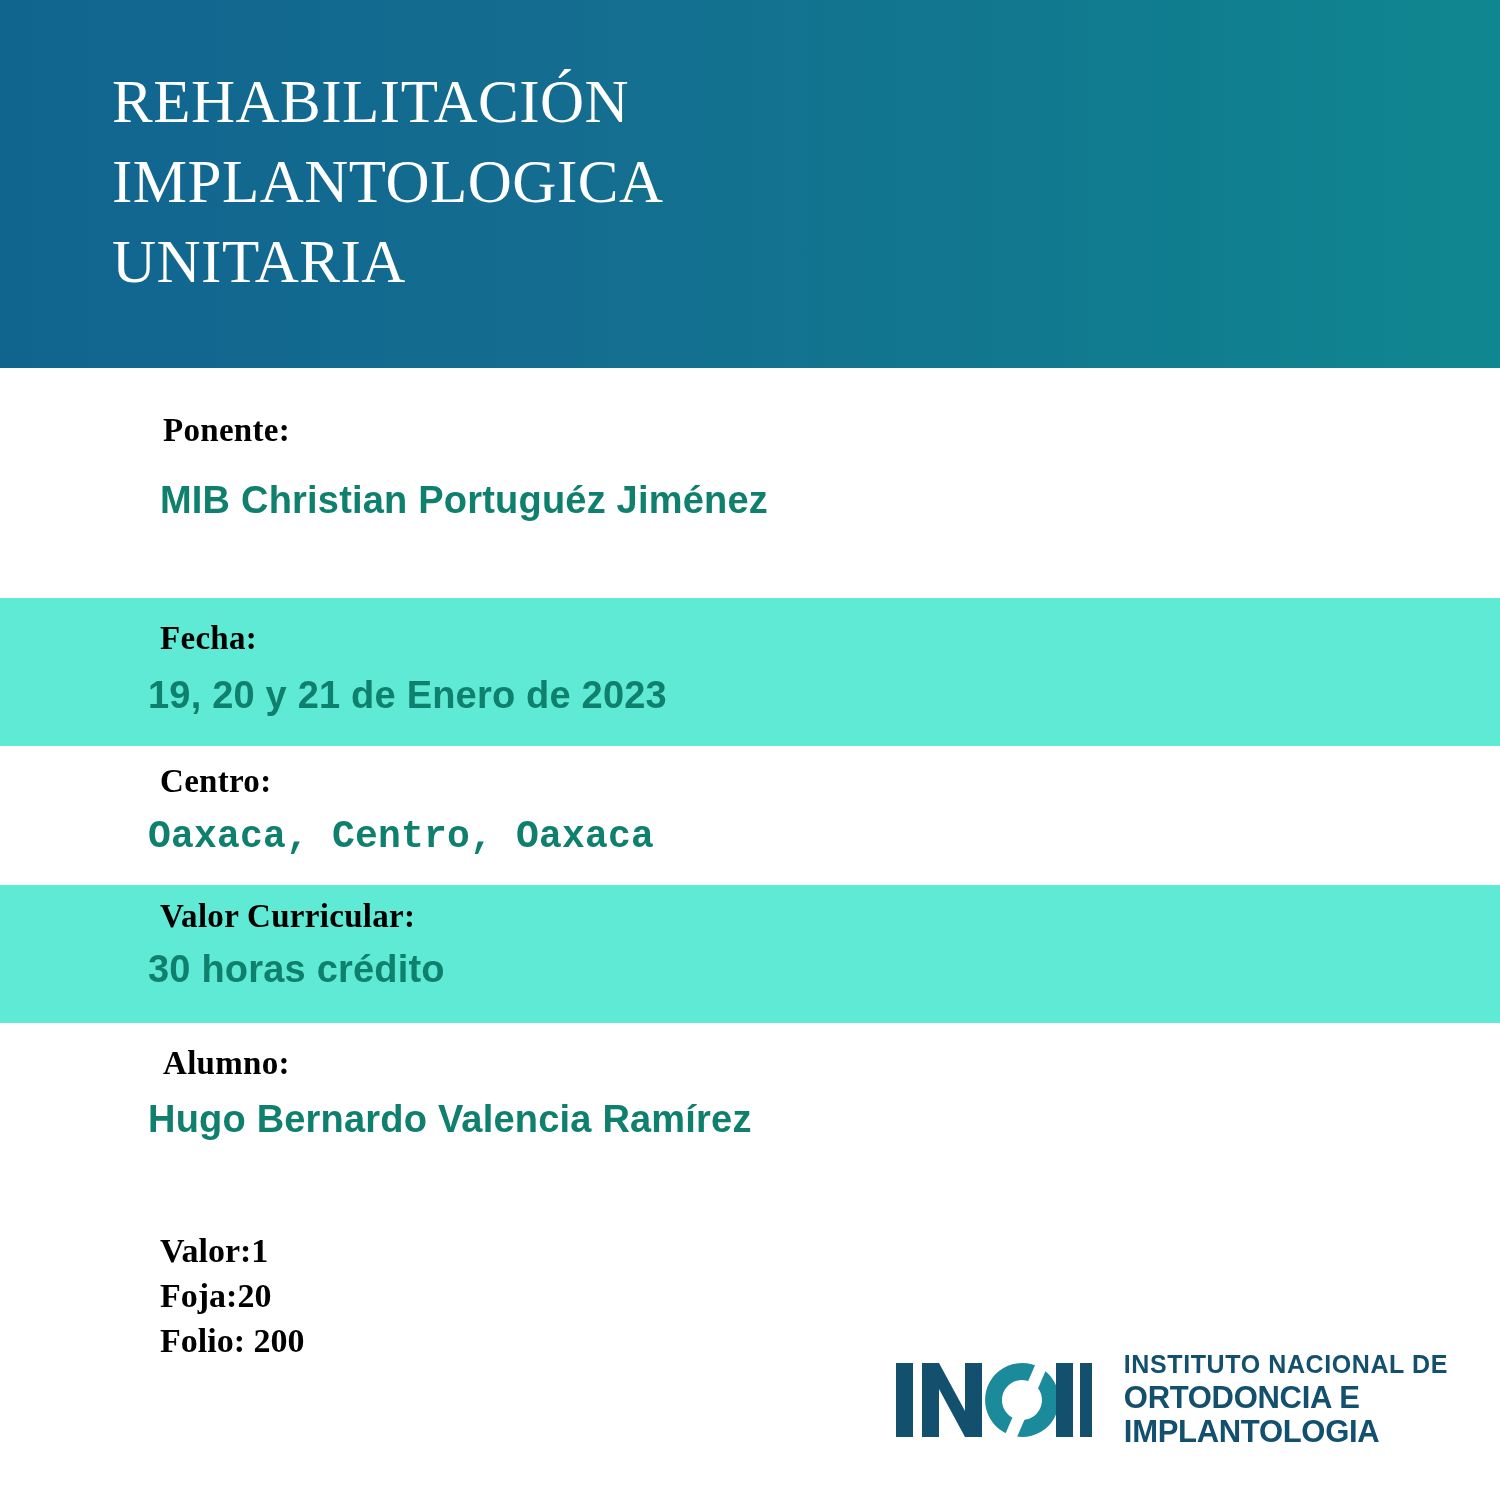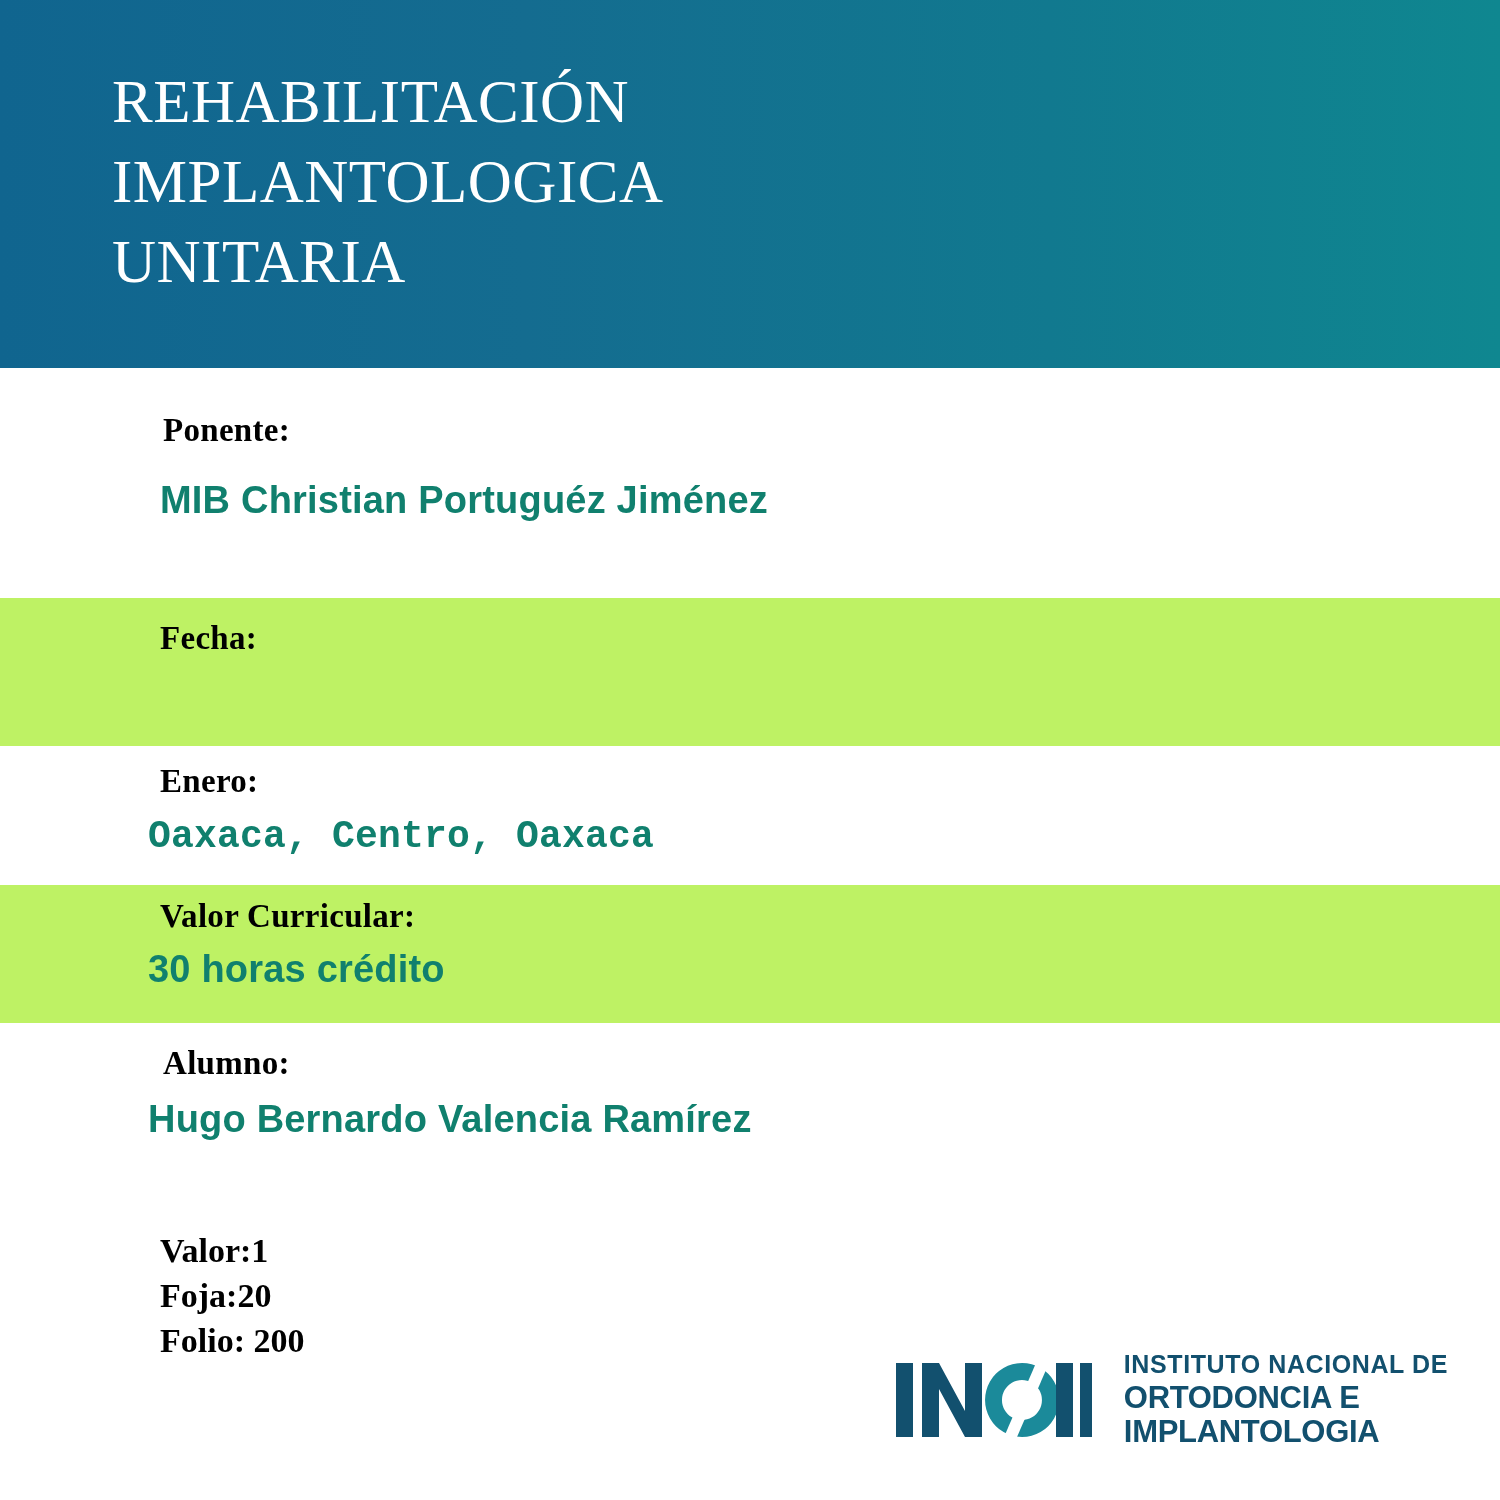--- a/index.html
+++ b/index.html
@@ -45,21 +45,21 @@
   }
 
   
   .row {
     position: absolute;
     left: 0;
     width: 1500px;
     box-sizing: border-box;
   }
   .row.shaded {
-    background: #bef264;
+    background: #5eead4;
   }
   .label {
     font-family: "Liberation Serif", serif;
     font-size: 33px;
     font-weight: 700;
     color: #000000;
     letter-spacing: 0.3px;
   }
   .value {
     font-family: "Liberation Sans", sans-serif;
@@ -150,24 +150,25 @@
 UNITARIA</div>
   </div>
 
   <div class="row" id="row-ponente">
     <div class="label">Ponente:</div>
     <div class="value">MIB Christian Portuguéz Jiménez</div>
   </div>
 
   <div class="row shaded" id="row-fecha">
     <div class="label">Fecha:</div>
+    <div class="value">19, 20 y 21 de Enero de 2023</div>
   </div>
 
   <div class="row" id="row-lugar">
-    <div class="label">Enero:</div>
+    <div class="label">Centro:</div>
     <div class="value">Oaxaca, Centro, Oaxaca</div>
   </div>
 
   <div class="row shaded" id="row-valor">
     <div class="label">Valor Curricular:</div>
     <div class="value">30 horas crédito</div>
   </div>
 
   <div class="row" id="row-alumno">
     <div class="label">Alumno:</div>

